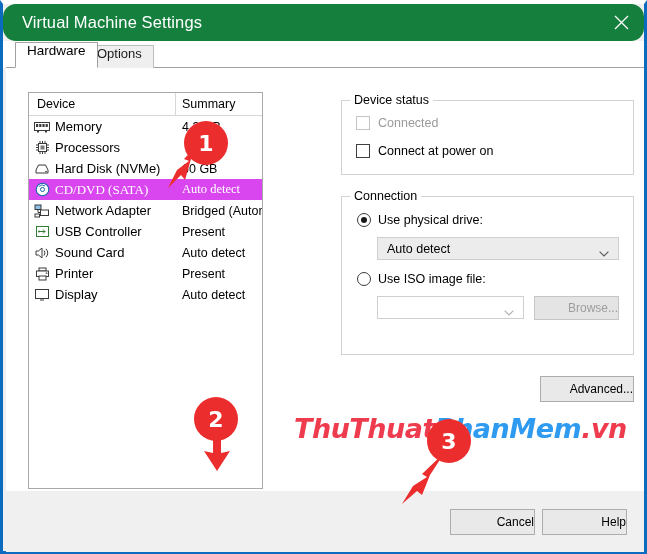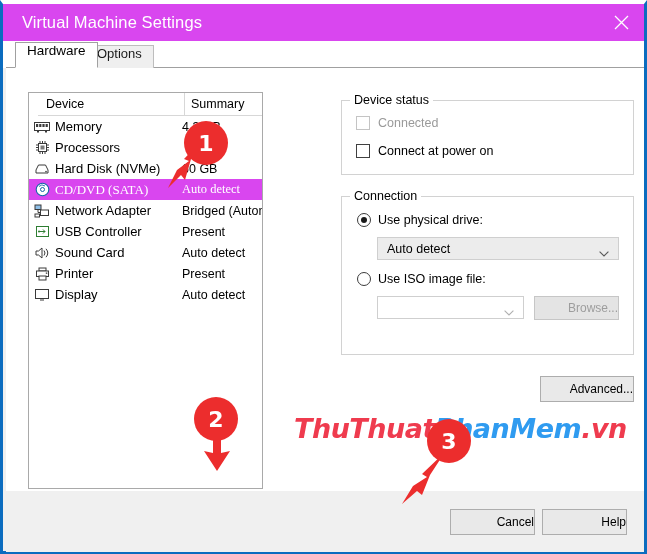--- a/index.html
+++ b/index.html
@@ -15,21 +15,22 @@
     box-sizing:border-box;
     border-left:3px solid #0b6cbf;
     border-right:3px solid #0b6cbf;
     border-bottom:3px solid #0b6cbf;
     border-top:4px solid #ffffff;
     background:#f0f0f0;
   }
   
   .titlebar{
     position:absolute;left:0;top:0;right:0;height:37px;
-    background:#d946ef;
+    background:#15803d;
+    border-radius:13px;
   }
   .title-text{
     position:absolute;left:19px;top:9px;
     font-size:16.5px;color:#ffffff;
     letter-spacing:.1px;
   }
   .close-btn{
     position:absolute;right:0;top:0;width:45px;height:37px;
     display:flex;align-items:center;justify-content:center;
     cursor:pointer;
@@ -68,21 +69,20 @@
   }
   
   .devlist-box{
     position:absolute;left:22px;top:24px;width:235px;height:397px;
     border:1px solid #a9a9a9;background:#ffffff;box-sizing:border-box;
     overflow:hidden;
   }
   .devlist-head{
     position:relative;height:22px;border-bottom:1px solid #d7d7d7;
     background:#ffffff;
-    margin-left:9px;
   }
   .devlist-head .col-device{position:absolute;left:8px;top:4px;font-size:12.5px;}
   .devlist-head .col-summary{position:absolute;left:153px;top:4px;font-size:12.5px;}
   .devlist-head .divider{position:absolute;left:146px;top:0;width:1px;height:22px;background:#d7d7d7;}
   .devrow{
     position:relative;height:21px;display:flex;align-items:center;
     cursor:default;
   }
   .devrow.selected{background:#d946ef;color:#ffffff;font-family:Liberation Serif, serif;}
   .devrow .ic{

